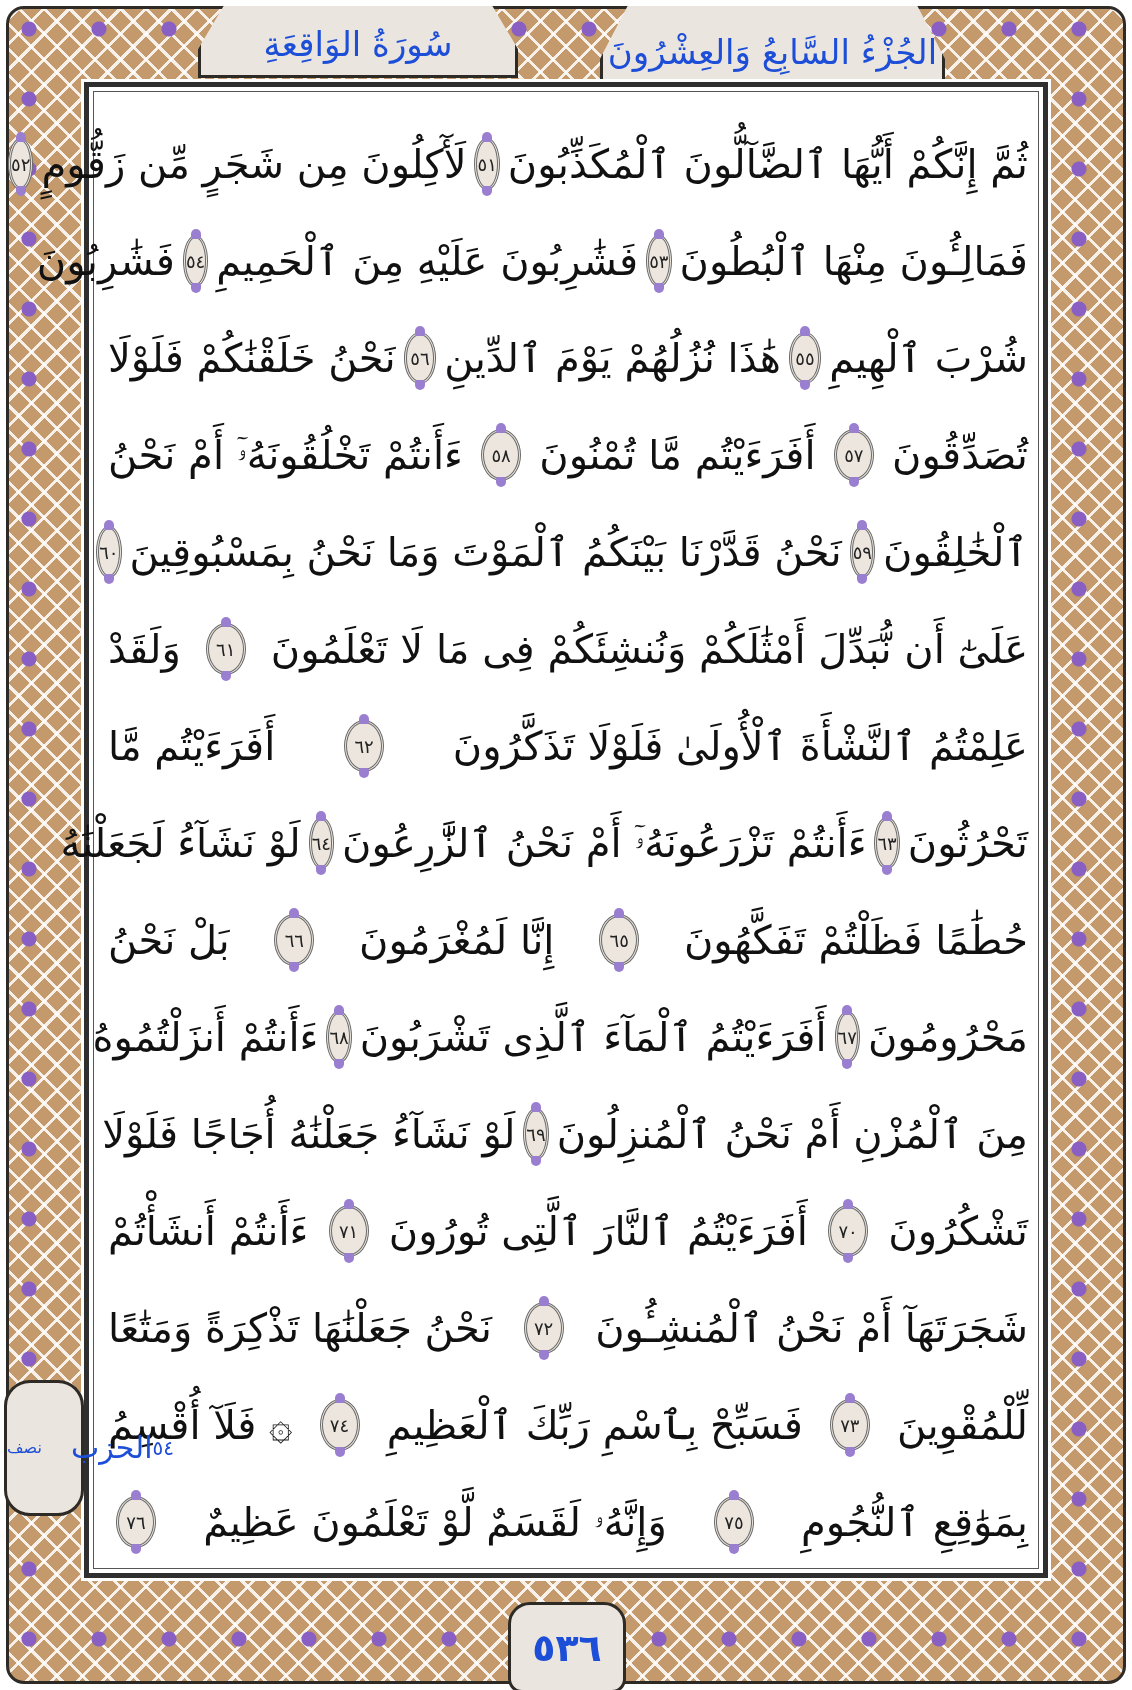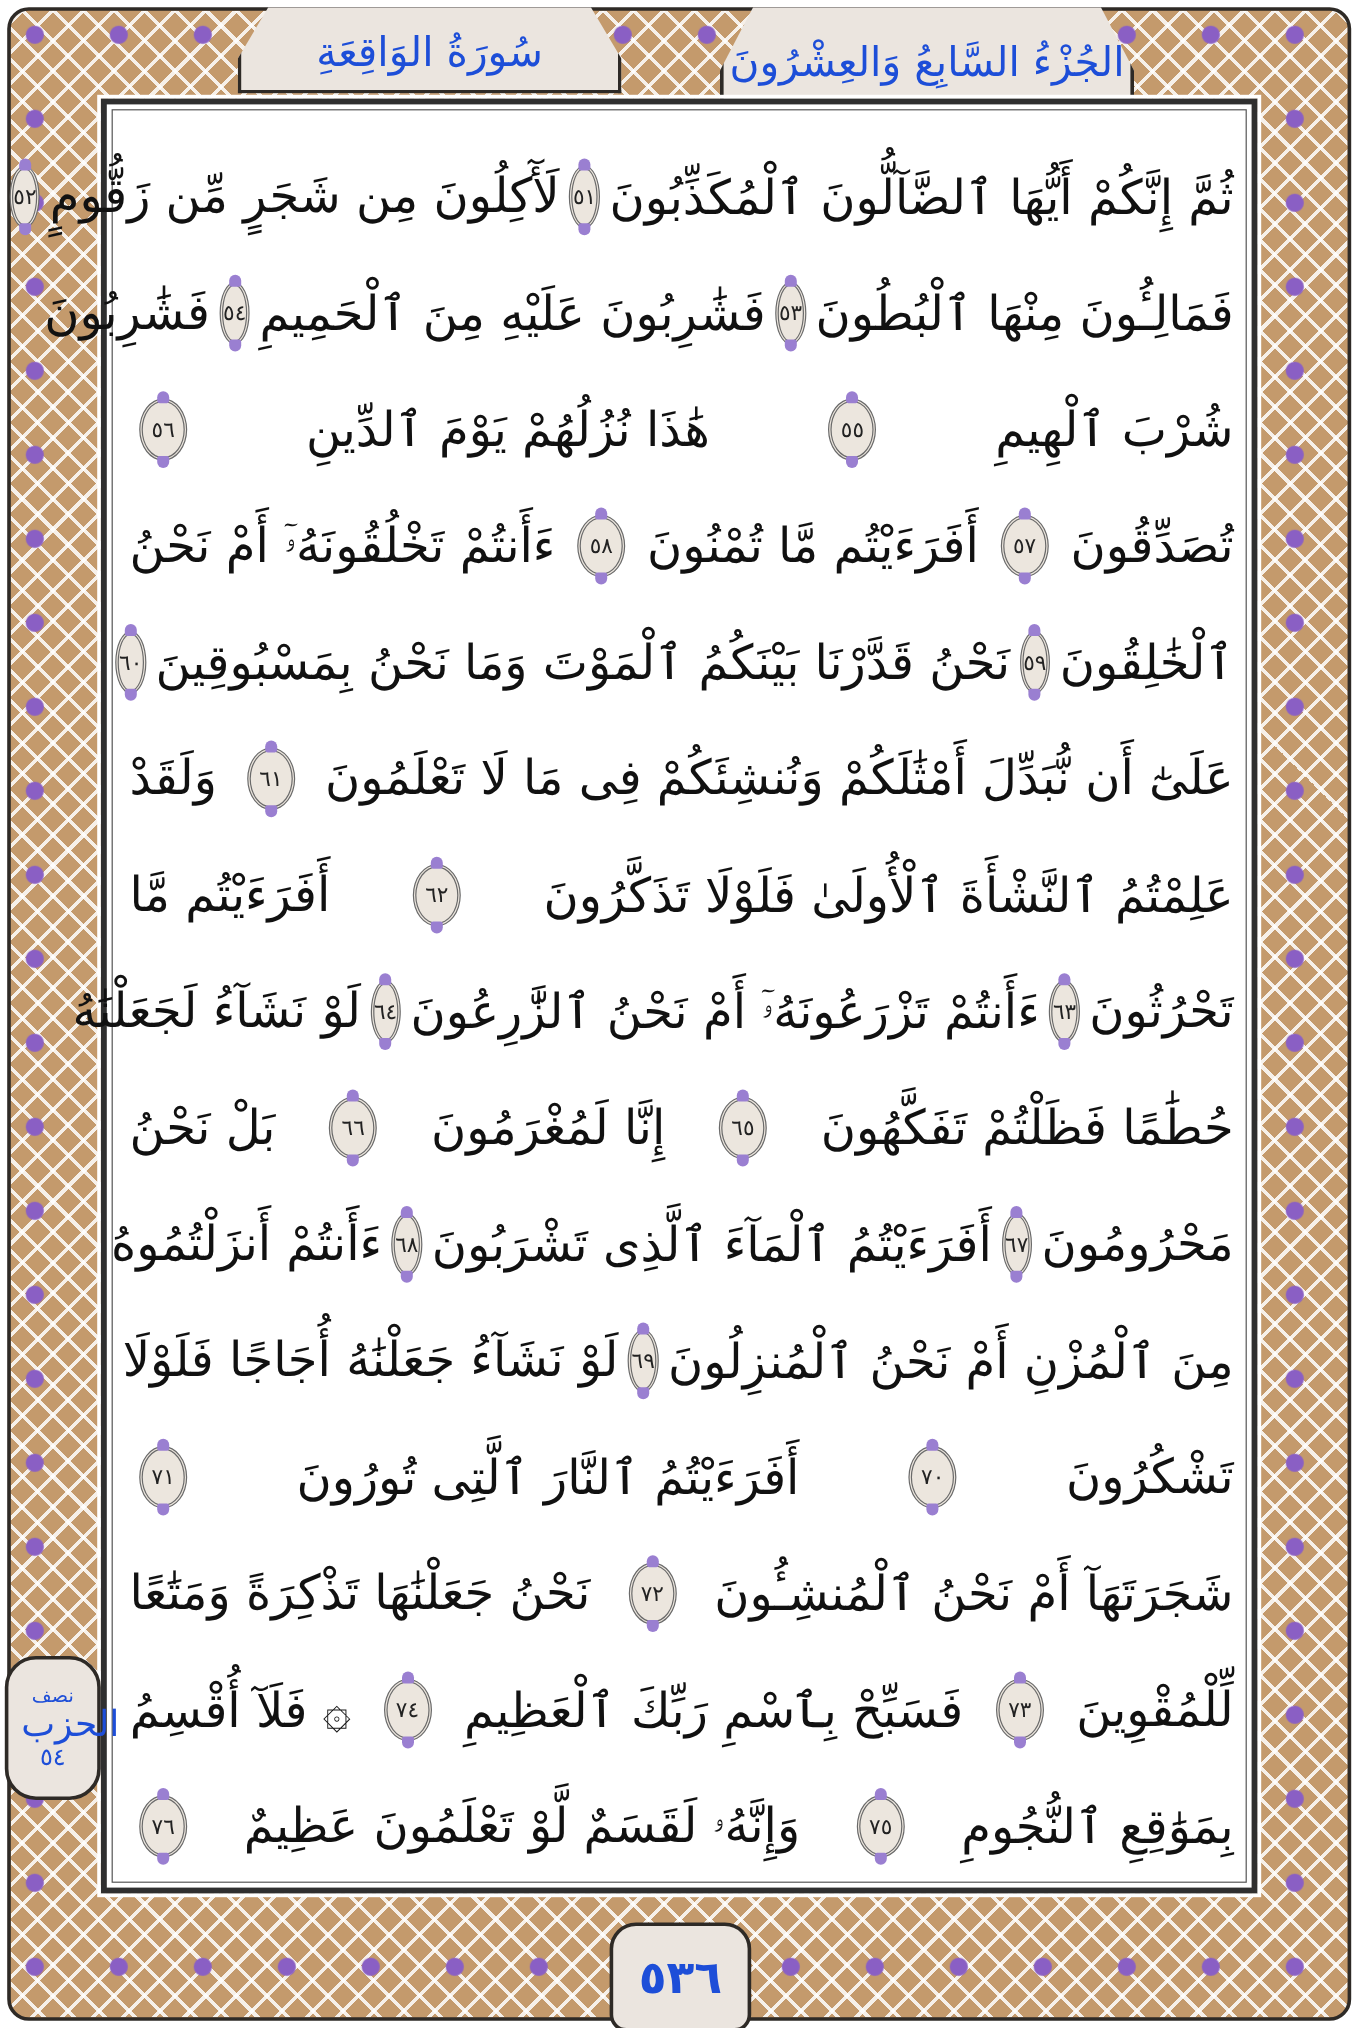--- a/index.html
+++ b/index.html
@@ -20,22 +20,22 @@
   .cartouche { position:absolute; background:#ebe5df; border:3px solid #2e2a26; box-sizing:border-box;
                display:flex; align-items:center; justify-content:center; color:#1d4ed8;
                font-family:"DejaVu Sans", sans-serif; }
   .surah-cart { left:198px; top:6px; width:320px; height:72px;
                 clip-path:polygon(8% 0, 92% 0, 100% 60%, 100% 100%, 0 100%, 0 60%); border-top:none; }
   .juz-cart { left:600px; top:6px; width:345px; height:88px;
               clip-path:polygon(8% 0, 92% 0, 100% 60%, 100% 100%, 0 100%, 0 60%); border-top:none; }
   .header-text { font-size:34px; direction:rtl; padding-top:6px; }
   .page-cart { left:508px; top:1602px; width:118px; height:91px; border-radius:22px 22px 14px 14px; }
   .page-num { font-size:38px; font-weight:bold; direction:rtl; }
-  .hizb-cart { left:4px; top:1380px; width:80px; height:120px; border-radius:26px;
-               flex-direction:column; line-height:1.05; }
+  .hizb-cart { left:4px; top:1380px; width:80px; height:136px; border-radius:26px;
+               line-height:1.05;justify-content:space-between; }
   .hizb-small { font-size:16px; }
   .hizb-large { font-size:30px;margin-left:29px; }
   .hizb-num { font-size:20px; }
   .text-block { position:absolute; left:108px; top:118px; width:920px; height:1450px; direction:rtl;
                 display:flex; flex-direction:column; justify-content:space-between; }
   .line { height:92px; display:flex; align-items:center; justify-content:space-between;
           font-family:"DejaVu Sans", sans-serif; font-size:40px; color:#111; white-space:nowrap;
           direction:rtl; text-align:justify; text-align-last:justify; }
   .ayah { display:inline-flex; align-items:center; justify-content:center; width:40px; height:52px;
           margin:0 8px; border-radius:50%; background:#ece6de; border:3px double #6a6a6a;
@@ -71,20 +71,21 @@
       <span class="ayah">٥٣</span>
       <span class="line-seg">فَشَٰرِبُونَ عَلَيْهِ مِنَ ٱلْحَمِيمِ</span>
       <span class="ayah">٥٤</span>
       <span class="line-seg">فَشَٰرِبُونَ</span>
     </div>
     <div class="line">
       <span class="line-seg">شُرْبَ ٱلْهِيمِ</span>
       <span class="ayah">٥٥</span>
       <span class="line-seg">هَٰذَا نُزُلُهُمْ يَوْمَ ٱلدِّينِ</span>
       <span class="ayah">٥٦</span>
+      <span class="line-seg">نَحْنُ خَلَقْنَٰكُمْ فَلَوْلَا</span>
     </div>
     <div class="line">
       <span class="line-seg">تُصَدِّقُونَ</span>
       <span class="ayah">٥٧</span>
       <span class="line-seg">أَفَرَءَيْتُم مَّا تُمْنُونَ</span>
       <span class="ayah">٥٨</span>
       <span class="line-seg">ءَأَنتُمْ تَخْلُقُونَهُۥٓ أَمْ نَحْنُ</span>
     </div>
     <div class="line">
       <span class="line-seg">ٱلْخَٰلِقُونَ</span>
@@ -126,20 +127,21 @@
     <div class="line">
       <span class="line-seg">مِنَ ٱلْمُزْنِ أَمْ نَحْنُ ٱلْمُنزِلُونَ</span>
       <span class="ayah">٦٩</span>
       <span class="line-seg">لَوْ نَشَآءُ جَعَلْنَٰهُ أُجَاجًا فَلَوْلَا</span>
     </div>
     <div class="line">
       <span class="line-seg">تَشْكُرُونَ</span>
       <span class="ayah">٧٠</span>
       <span class="line-seg">أَفَرَءَيْتُمُ ٱلنَّارَ ٱلَّتِى تُورُونَ</span>
       <span class="ayah">٧١</span>
+      <span class="line-seg">ءَأَنتُمْ أَنشَأْتُمْ</span>
     </div>
     <div class="line">
       <span class="line-seg">شَجَرَتَهَآ أَمْ نَحْنُ ٱلْمُنشِـُٔونَ</span>
       <span class="ayah">٧٢</span>
       <span class="line-seg">نَحْنُ جَعَلْنَٰهَا تَذْكِرَةً وَمَتَٰعًا</span>
     </div>
     <div class="line">
       <span class="line-seg">لِّلْمُقْوِينَ</span>
       <span class="ayah">٧٣</span>
       <span class="line-seg">فَسَبِّحْ بِٱسْمِ رَبِّكَ ٱلْعَظِيمِ</span>

